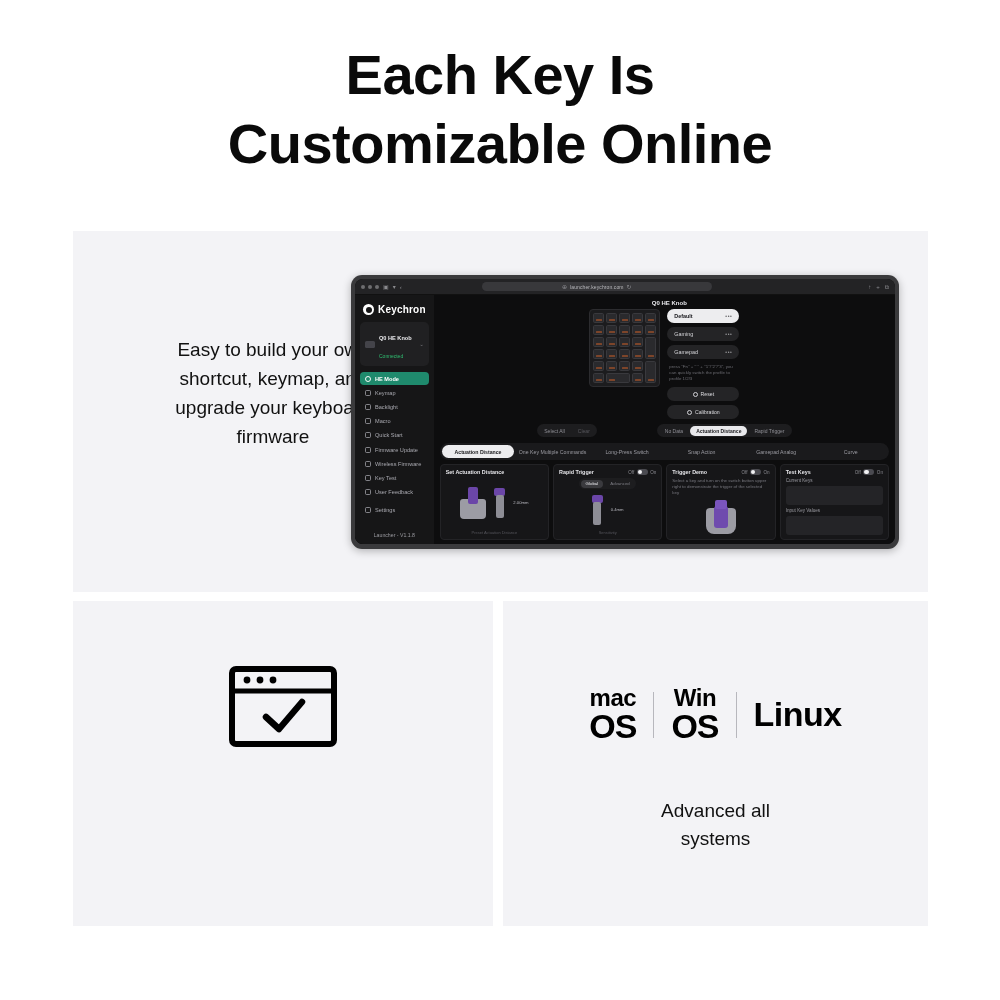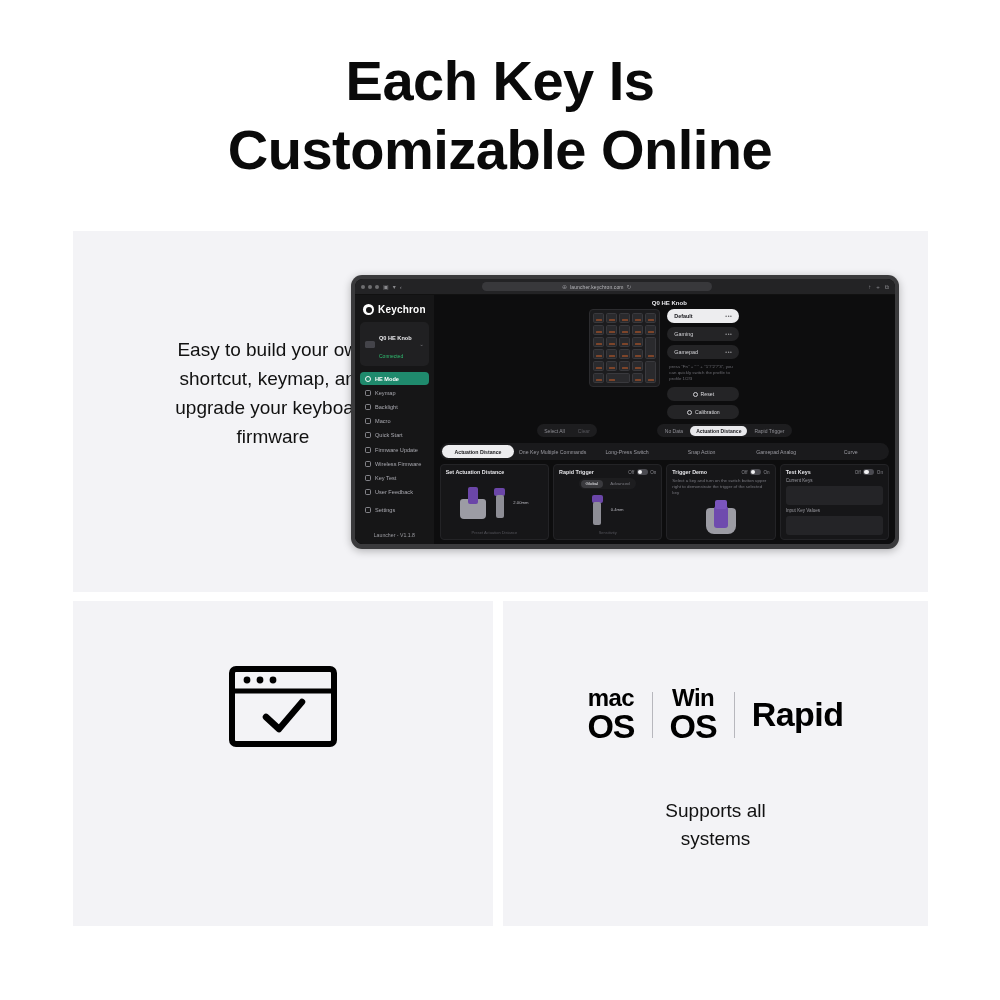--- a/index.html
+++ b/index.html
@@ -6,21 +6,21 @@
   html, body {
     width: 1000px; height: 1000px;
     background: #ffffff;
     font-family: "Liberation Sans", sans-serif;
     overflow: hidden;
   }
   .page { position: relative; width: 1000px; height: 1000px; background: #fff; }
 
   
   .headline {
-    position: absolute; left: 0; top: 46px; width: 1000px;
+    position: absolute; left: 0; top: 40px; width: 1000px;
     text-align: center;
     font-size: 56px; line-height: 69px; font-weight: 700;
     letter-spacing: -0.5px; color: #0a0a0a;
   }
   .headline .l2 { display: block; }
 
   
   .card { position: absolute; background: #f3f3f6; }
   #card-hero   { left: 73px;  top: 231px; width: 855px; height: 361px; }
   #card-left   { left: 73px;  top: 601px; width: 420px; height: 325px; }
@@ -553,21 +553,21 @@
       <span class="os-block">
         <span class="os-small">mac</span>
         <span class="os-big">OS</span>
       </span>
       <span class="os-div"></span>
       <span class="os-block">
         <span class="os-small">Win</span>
         <span class="os-big">OS</span>
       </span>
       <span class="os-div"></span>
-      <span class="os-linux">Rapid</span>
+      <span class="os-linux">Linux</span>
     </div>
     <p class="card-caption">
-      <span class="ln">Supports all</span>
+      <span class="ln">Advanced all</span>
       <span class="ln">systems</span>
     </p>
   </section>
 
 </div>
 
 </body></html>

